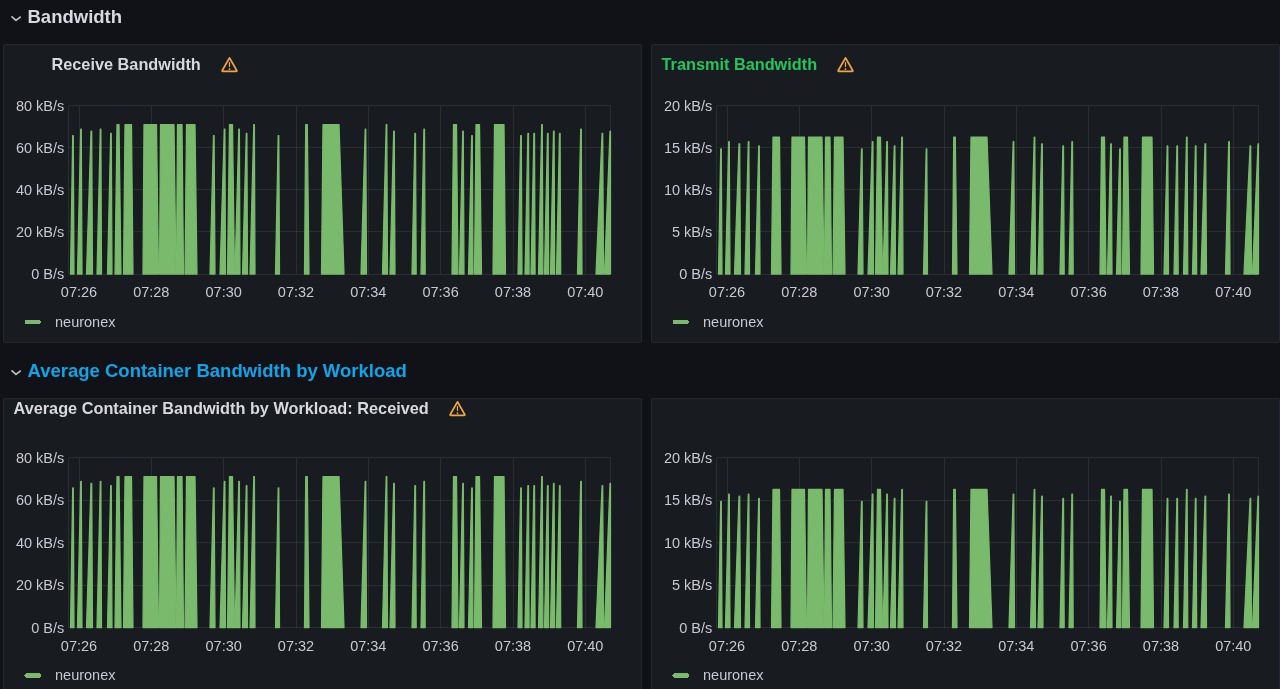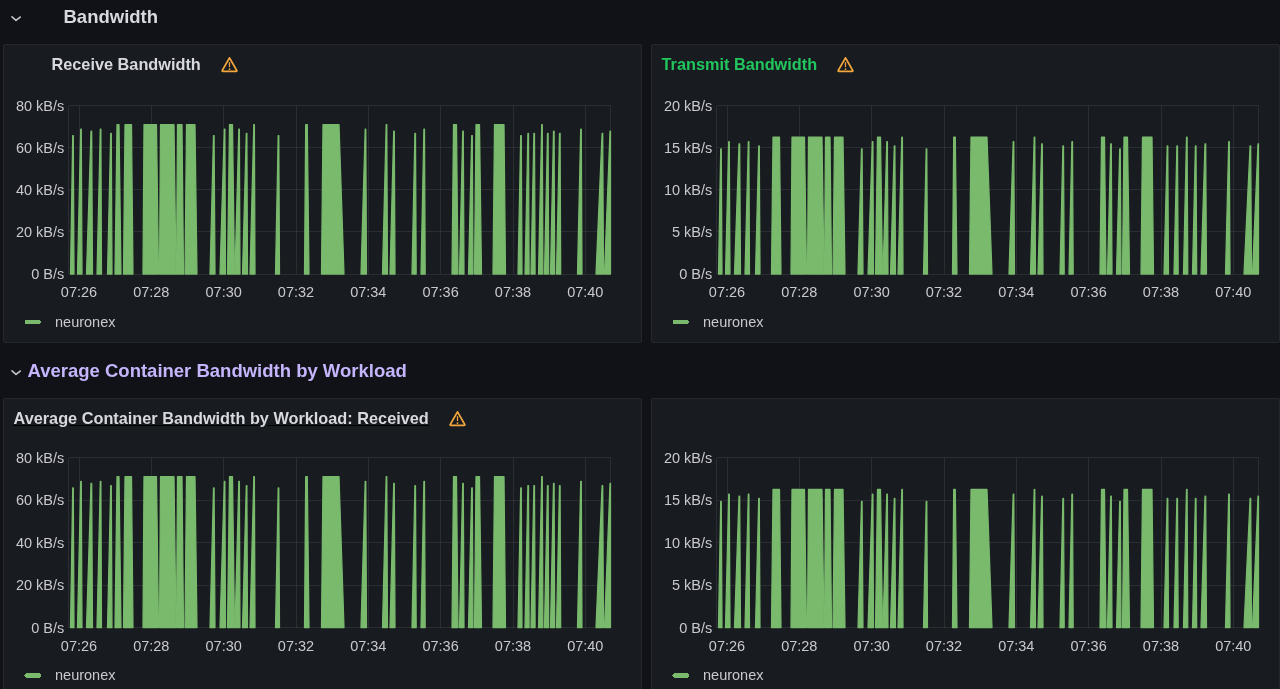--- a/index.html
+++ b/index.html
@@ -3,21 +3,21 @@
 html,body{margin:0;padding:0;background:#111217;width:1280px;height:689px;overflow:hidden;
 font-family:"Liberation Sans",sans-serif;}
 *{box-sizing:border-box;}
 </style></head>
 <body>
 <div style="position:relative;width:1280px;height:689px;">
 <div style="position:absolute;left:9px;top:6px;height:22px;display:flex;align-items:center;">
 <svg width="14" height="14" viewBox="0 0 14 14" style="margin-right:4.5px;flex:none;">
 <path d="M3 6.9 L7 10.4 L11.2 7.1" fill="none" stroke="#c0c0ca" stroke-width="1.7" stroke-linecap="round" stroke-linejoin="round"></path>
 </svg>
-      <span style="font-size:18.5px;font-weight:700;color:#d8d9e0;white-space:nowrap;margin-left:36px;">Bandwidth</span>
+      <span style="font-size:18.5px;font-weight:700;color:#d8d9e0;white-space:nowrap;">Bandwidth</span>
     </div>
 <div style="position:absolute;left:3px;top:44px;width:639px;height:299px;background:#181b1f;border:1px solid #25272e;border-radius:2px;box-sizing:border-box;">
 <div style="position:absolute;left:9.5px;top:0;height:38px;display:flex;align-items:center;">
 <span style="font-size:16.3px;font-weight:700;color:#d8d9e0;letter-spacing:0;white-space:nowrap;padding-left:38px;">Receive Bandwidth</span>
         <svg width="19" height="19" viewBox="0 0 19 19" style="margin-left:19px;flex:none;">
 <path d="M9.5 2.9 L16.7 15.4 Q17.2 16.3 16.1 16.3 L2.9 16.3 Q1.8 16.3 2.3 15.4 Z" fill="none" stroke="#f2a73d" stroke-width="1.8" stroke-linejoin="round"></path>
 <line x1="9.5" y1="7.6" x2="9.5" y2="11.5" stroke="#f2a73d" stroke-width="1.25" stroke-linejoin="round" stroke-linecap="round"></line>
 <circle cx="9.5" cy="14.1" r="0.95" fill="#f2a73d"></circle>
 </svg>
       </div>
@@ -174,24 +174,24 @@
 <text x="509.0" y="252.2" font-size="14.5" fill="#c8c8d2" text-anchor="middle" font-family="Liberation Sans, sans-serif">07:38</text>
 <text x="581.3" y="252.2" font-size="14.5" fill="#c8c8d2" text-anchor="middle" font-family="Liberation Sans, sans-serif">07:40</text>
 <rect x="20.5" y="274.7" width="16.5" height="4.6" rx="2.3" fill="#79ba6d"></rect>
 <text x="51" y="281.9" font-size="14.5" fill="#c8c8d2" font-family="Liberation Sans, sans-serif">neuronex</text>
 </svg>
 </div>
 <div style="position:absolute;left:9px;top:360px;height:22px;display:flex;align-items:center;">
 <svg width="14" height="14" viewBox="0 0 14 14" style="margin-right:4.5px;flex:none;">
 <path d="M3 6.9 L7 10.4 L11.2 7.1" fill="none" stroke="#c0c0ca" stroke-width="1.7" stroke-linecap="round" stroke-linejoin="round"></path>
 </svg>
-      <span style="font-size:18.5px;font-weight:700;color:#c4b5fd;white-space:nowrap;">Average Container Bandwidth by Workload</span>
+      <span style="font-size:18.5px;font-weight:700;color:#0ea5e9;white-space:nowrap;">Average Container Bandwidth by Workload</span>
     </div>
 <div style="position:absolute;left:3px;top:398px;width:639px;height:299px;background:#181b1f;border:1px solid #25272e;border-radius:2px;box-sizing:border-box;">
-<div style="position:absolute;left:9.5px;top:0;height:38px;display:flex;align-items:center;text-decoration:underline;">
+<div style="position:absolute;left:9.5px;top:0;height:38px;display:flex;">
 <span style="font-size:16.3px;font-weight:700;color:#d8d9e0;letter-spacing:0;white-space:nowrap;">Average Container Bandwidth by Workload: Received</span>
         <svg width="19" height="19" viewBox="0 0 19 19" style="margin-left:19px;flex:none;">
 <path d="M9.5 2.9 L16.7 15.4 Q17.2 16.3 16.1 16.3 L2.9 16.3 Q1.8 16.3 2.3 15.4 Z" fill="none" stroke="#f2a73d" stroke-width="1.8" stroke-linejoin="round"></path>
 <line x1="9.5" y1="7.6" x2="9.5" y2="11.5" stroke="#f2a73d" stroke-width="1.25" stroke-linejoin="round" stroke-linecap="round"></line>
 <circle cx="9.5" cy="14.1" r="0.95" fill="#f2a73d"></circle>
 </svg>
       </div>
 <svg width="639" height="299" viewBox="0 0 639 299" style="position:absolute;left:0;top:0;" shape-rendering="crispEdges">
 <line x1="64.5" y1="58.5" x2="606.5" y2="58.5" stroke="rgba(204,204,220,0.10)" stroke-width="1"></line>
 <line x1="64.5" y1="101.0" x2="606.5" y2="101.0" stroke="rgba(204,204,220,0.10)" stroke-width="1"></line>

